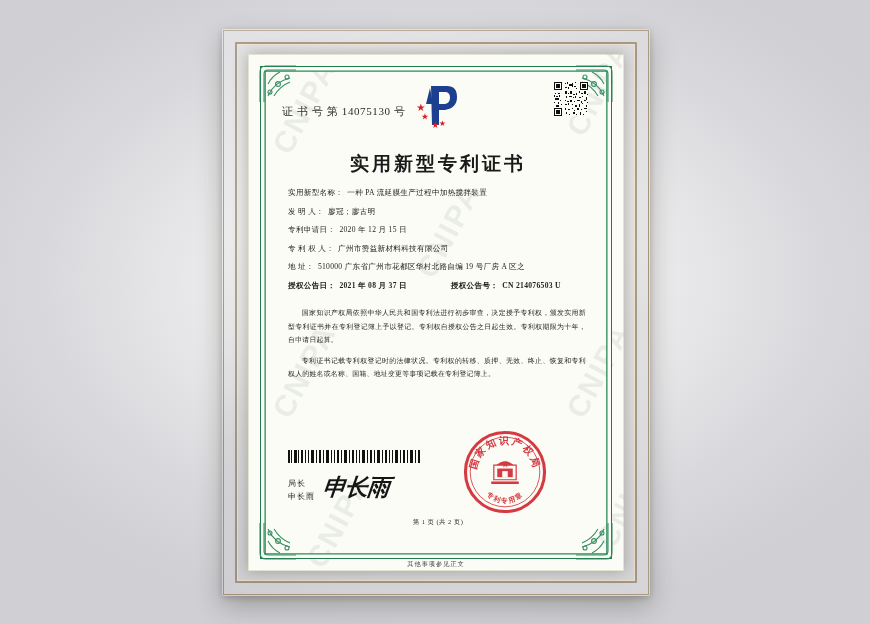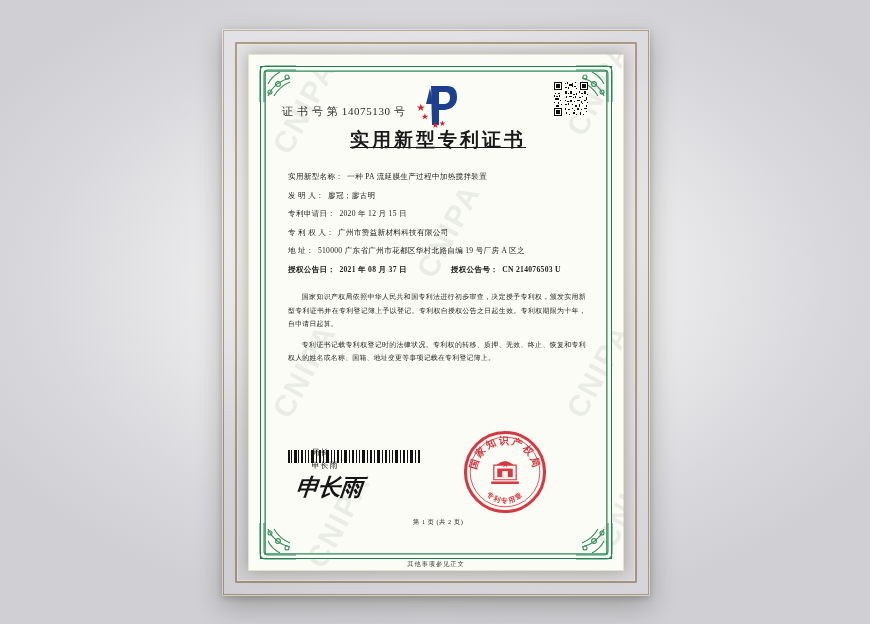--- a/index.html
+++ b/index.html
@@ -140,27 +140,26 @@
     width: 74px;
     height: 52px;
   }
 
   .title {
     text-align: center;
     font-size: 19px;
     font-weight: 700;
     letter-spacing: 3px;
     color: #1a1a1a;
-    margin-top: 8px;
+    margin-top: 32px;
     font-family: "Liberation Serif", "DejaVu Serif", serif;
-    text-decoration: underline;
   }
 
   .fields {
-    margin-top: 19px;
+    margin-top: 11px;
     padding-left: 6px;
   }
   .field {
     display: flex;
     align-items: baseline;
     font-size: 7.6px;
     color: #1d1d1d;
     letter-spacing: 0.3px;
     margin-bottom: 9.5px;
     line-height: 1.2;
@@ -200,22 +199,21 @@
     bottom: 86px;
     width: 132px;
     height: 13px;
   }
 
   .signature-block {
     position: absolute;
     left: 6px;
     bottom: 46px;
     display: flex;
-    align-items: center;
-    flex-direction: column;
+    align-items: flex-end;
   }
   .sig-labels {
     font-size: 8px;
     line-height: 1.55;
     color: #1d1d1d;
     letter-spacing: 1px;
     padding-top: 2px;
   }
   .sig-hand {
     margin-left: 8px;

